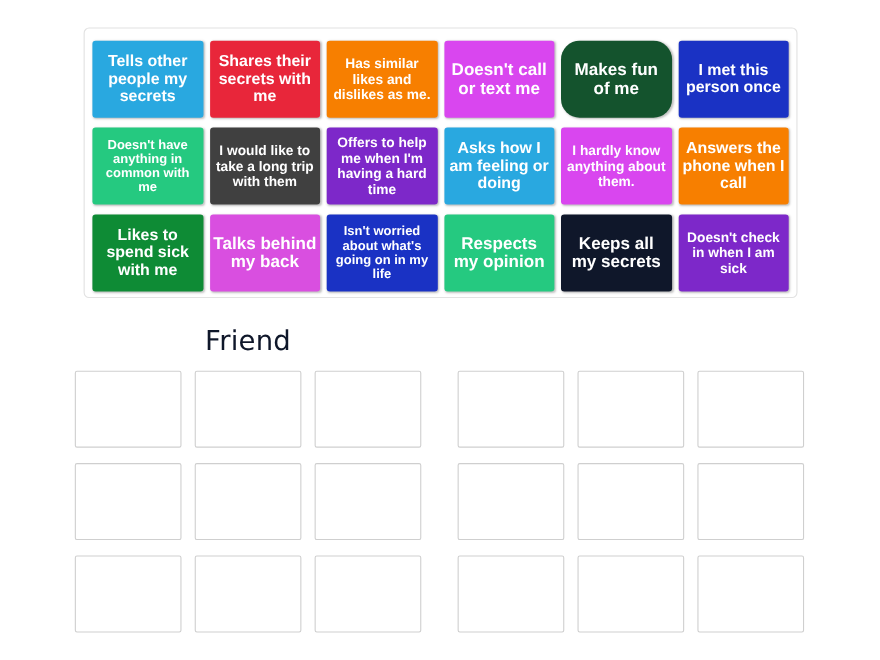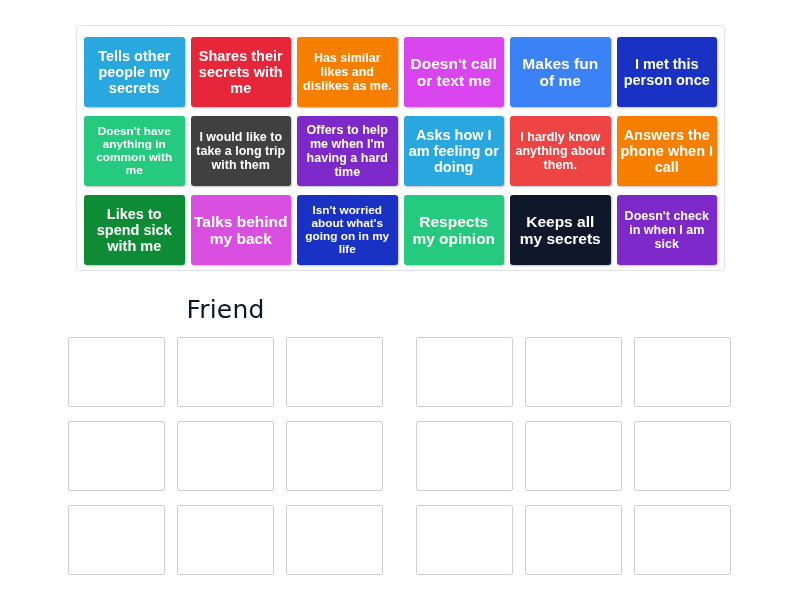--- a/index.html
+++ b/index.html
@@ -102,29 +102,29 @@
 <body>
 
 <div id="app">
 
   <div class="tile-tray" id="tile-tray">
       <div class="tile-row">
         <div class="tile t-md" style="background: rgb(41, 168, 224);">Tells other people my secrets</div>
         <div class="tile t-md" style="background: rgb(232, 38, 58);">Shares their secrets with me</div>
         <div class="tile t-sm" style="background: rgb(247, 127, 0);">Has similar likes and dislikes as me.</div>
         <div class="tile t-lg" style="background: #d946ef;">Doesn't call or text me</div>
-        <div class="tile t-lg" style="background: #3b82f6;">Makes fun of me</div>
+        <div class="tile t-lg" style="background: #14532d; border-radius: 17px;">Makes fun of me</div>
         <div class="tile t-md" style="background: rgb(26, 50, 196);">I met this person once</div>
       </div>
       <div class="tile-row">
         <div class="tile t-xs" style="background: rgb(37, 201, 128);">Doesn't have anything in common with me</div>
         <div class="tile t-sm" style="background: #404040;">I would like to take a long trip with them</div>
         <div class="tile t-sm" style="background: rgb(125, 40, 201);">Offers to help me when I'm having a hard time</div>
         <div class="tile t-md" style="background: rgb(41, 168, 224);">Asks how I am feeling or doing</div>
-        <div class="tile t-sm" style="background: #ef4444;">I hardly know anything about them.</div>
+        <div class="tile t-sm" style="background: #d946ef;">I hardly know anything about them.</div>
         <div class="tile t-md" style="background: rgb(247, 127, 0);">Answers the phone when I call</div>
       </div>
       <div class="tile-row">
         <div class="tile t-md" style="background: rgb(14, 139, 53);">Likes to spend sick with me</div>
         <div class="tile t-lg" style="background: rgb(217, 79, 224);">Talks behind my back</div>
         <div class="tile t-xs" style="background: rgb(26, 50, 196);">Isn't worried about what's going on in my life</div>
         <div class="tile t-lg" style="background: rgb(37, 201, 128);">Respects my opinion</div>
         <div class="tile t-lg" style="background: #0f172a;">Keeps all my secrets</div>
         <div class="tile t-sm" style="background: rgb(125, 40, 201);">Doesn't check in when I am sick</div>
       </div>

